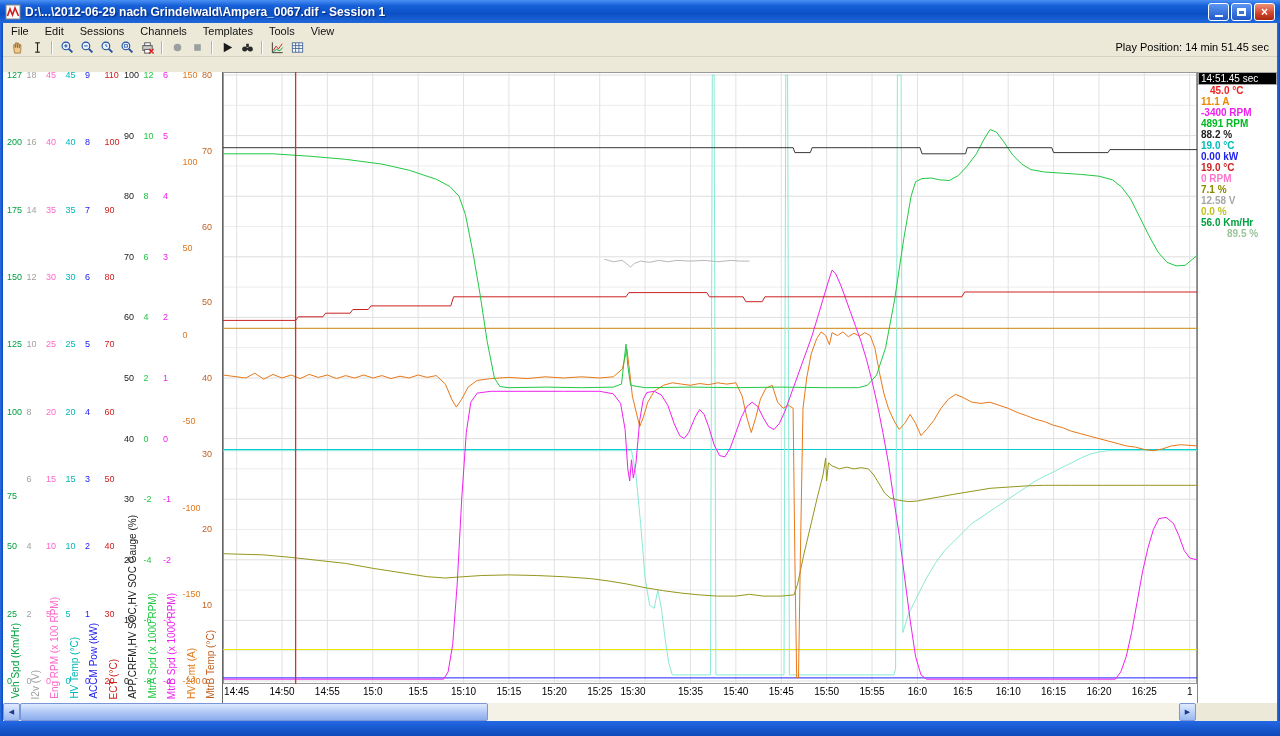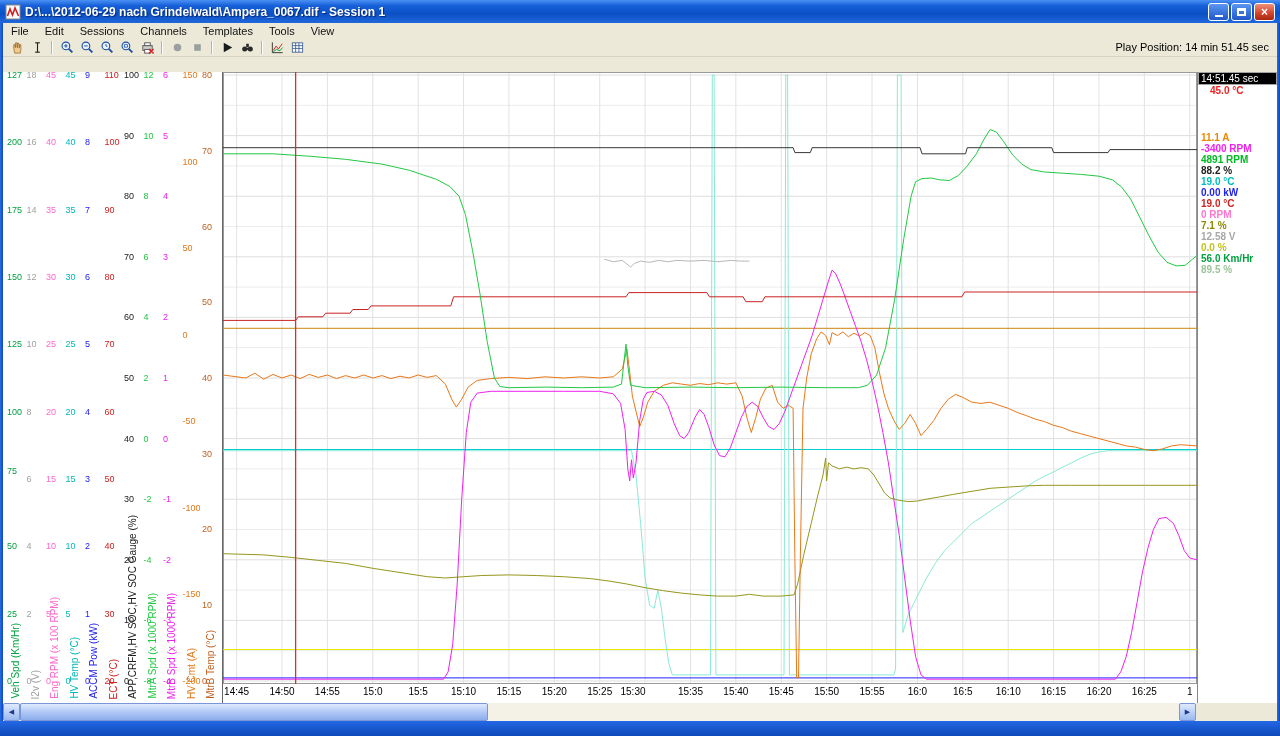--- a/index.html
+++ b/index.html
@@ -192,21 +192,21 @@
 
   <div class="content">
     <div class="axes-panel" id="axesPanel">
         <div class="axis-col" style="left: 4px; width: 19.5px;">
           <div class="axis-tick" style="top: 3.0297px; color: rgb(0, 160, 64);">127</div>
           <div class="axis-tick" style="top: 70.3564px; color: rgb(0, 160, 64);">200</div>
           <div class="axis-tick" style="top: 137.683px; color: rgb(0, 160, 64);">175</div>
           <div class="axis-tick" style="top: 205.01px; color: rgb(0, 160, 64);">150</div>
           <div class="axis-tick" style="top: 272.337px; color: rgb(0, 160, 64);">125</div>
           <div class="axis-tick" style="top: 339.663px; color: rgb(0, 160, 64);">100</div>
-          <div class="axis-tick" style="top: 399px; color: rgb(0, 160, 64);">75</div>
+          <div class="axis-tick" style="top: 424px; color: rgb(0, 160, 64);">75</div>
           <div class="axis-tick" style="top: 474.317px; color: rgb(0, 160, 64);">50</div>
           <div class="axis-tick" style="top: 541.644px; color: rgb(0, 160, 64);">25</div>
           <div class="axis-tick" style="top: 608.97px; color: rgb(0, 160, 64);">0</div>
           <div class="axis-title" style="color: rgb(0, 160, 64);">Veh Spd (Km/Hr)</div>
         </div>
         <div class="axis-col" style="left: 23.5px; width: 19.5px;">
           <div class="axis-tick" style="top: 3.0297px; color: rgb(160, 160, 160);">18</div>
           <div class="axis-tick" style="top: 70.3564px; color: rgb(160, 160, 160);">16</div>
           <div class="axis-tick" style="top: 137.683px; color: rgb(160, 160, 160);">14</div>
           <div class="axis-tick" style="top: 205.01px; color: rgb(160, 160, 160);">12</div>
@@ -417,33 +417,33 @@
           <span class="xlabel" style="left: 785.191px;">16:10</span>
           <span class="xlabel" style="left: 830.578px;">16:15</span>
           <span class="xlabel" style="left: 875.965px;">16:20</span>
           <span class="xlabel" style="left: 921.351px;">16:25</span>
           <span class="xlabel" style="left: 966.738px;">1</span>
         </div>
     </div>
     <div class="legend" id="legendPanel">
         <div class="legend-time">14:51.45 sec</div>
         <div class="legend-item" style="color: rgb(238, 34, 34); padding-left: 12px;">45.0 °C</div>
-        <div class="legend-item" style="color: rgb(238, 136, 0); margin-top: 36px;">11.1 A</div>
+        <div class="legend-item" style="color: rgb(238, 136, 0);">11.1 A</div>
         <div class="legend-item" style="color: rgb(238, 34, 238);">-3400 RPM</div>
         <div class="legend-item" style="color: rgb(0, 187, 34);">4891 RPM</div>
         <div class="legend-item" style="color: rgb(34, 34, 34);">88.2 %</div>
         <div class="legend-item" style="color: rgb(0, 187, 187);">19.0 °C</div>
         <div class="legend-item" style="color: rgb(34, 34, 238);">0.00 kW</div>
         <div class="legend-item" style="color: rgb(204, 34, 34);">19.0 °C</div>
         <div class="legend-item" style="color: rgb(255, 119, 204);">0 RPM</div>
         <div class="legend-item" style="color: rgb(138, 138, 0);">7.1 %</div>
         <div class="legend-item" style="color: rgb(168, 168, 168);">12.58 V</div>
         <div class="legend-item" style="color: rgb(194, 194, 32);">0.0 %</div>
         <div class="legend-item" style="color: rgb(0, 160, 64);">56.0 Km/Hr</div>
-        <div class="legend-item" style="color: rgb(156, 196, 156);">89.5 %</div>
+        <div class="legend-item" style="color: rgb(156, 196, 156); margin-left: 26px;">89.5 %</div>
       </div>
   </div>
 
   <div class="hscroll">
     <div class="scroll-btn">◀</div>
     <div class="scroll-track">
       <div class="scroll-thumb"></div>
     </div>
     <div class="scroll-btn">▶</div>
   </div>

